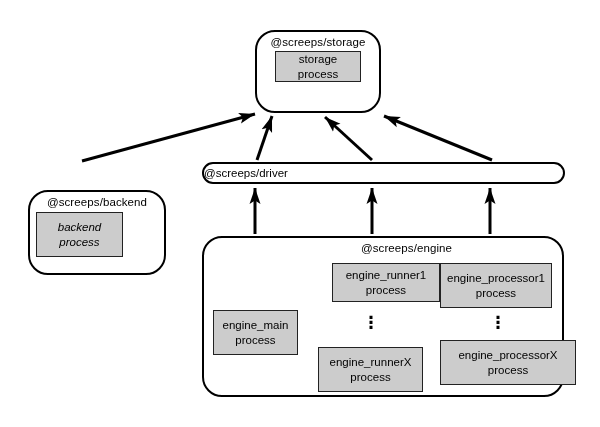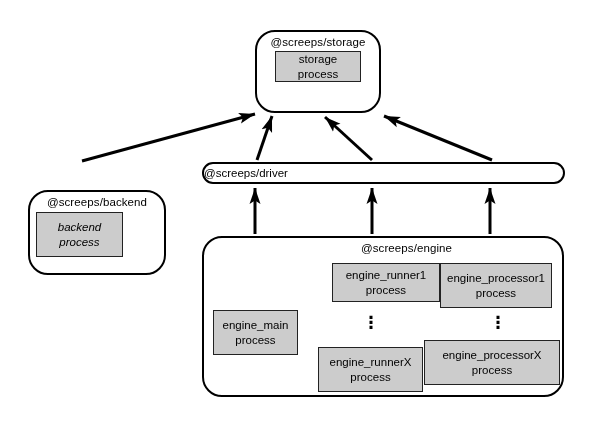--- a/index.html
+++ b/index.html
@@ -73,17 +73,17 @@
     <div class="pbox" style="left:9px; top:25px; width:85px; height:45px;margin-top:47px;">engine_main
 process</div>
     <div class="pbox" style="left:128px; top:25px; width:108px; height:39px;">engine_runner1
 process</div>
     <div class="pbox" style="left:236px; top:25px; width:112px; height:45px;">engine_processor1
 process</div>
     <div class="dots" style="left:113px; top:76px; width:108px;">⋮</div>
     <div class="dots" style="left:236px; top:76px; width:116px;">⋮</div>
     <div class="pbox" style="left:114px; top:109px; width:105px; height:45px;">engine_runnerX
 process</div>
-    <div class="pbox" style="left:220px; top:102px; width:136px; height:45px;">engine_processorX
+    <div class="pbox" style="left:236px; top:102px; width:136px; height:45px;">engine_processorX
 process</div>
   </div>
 
 </div>
 
 </body></html>

